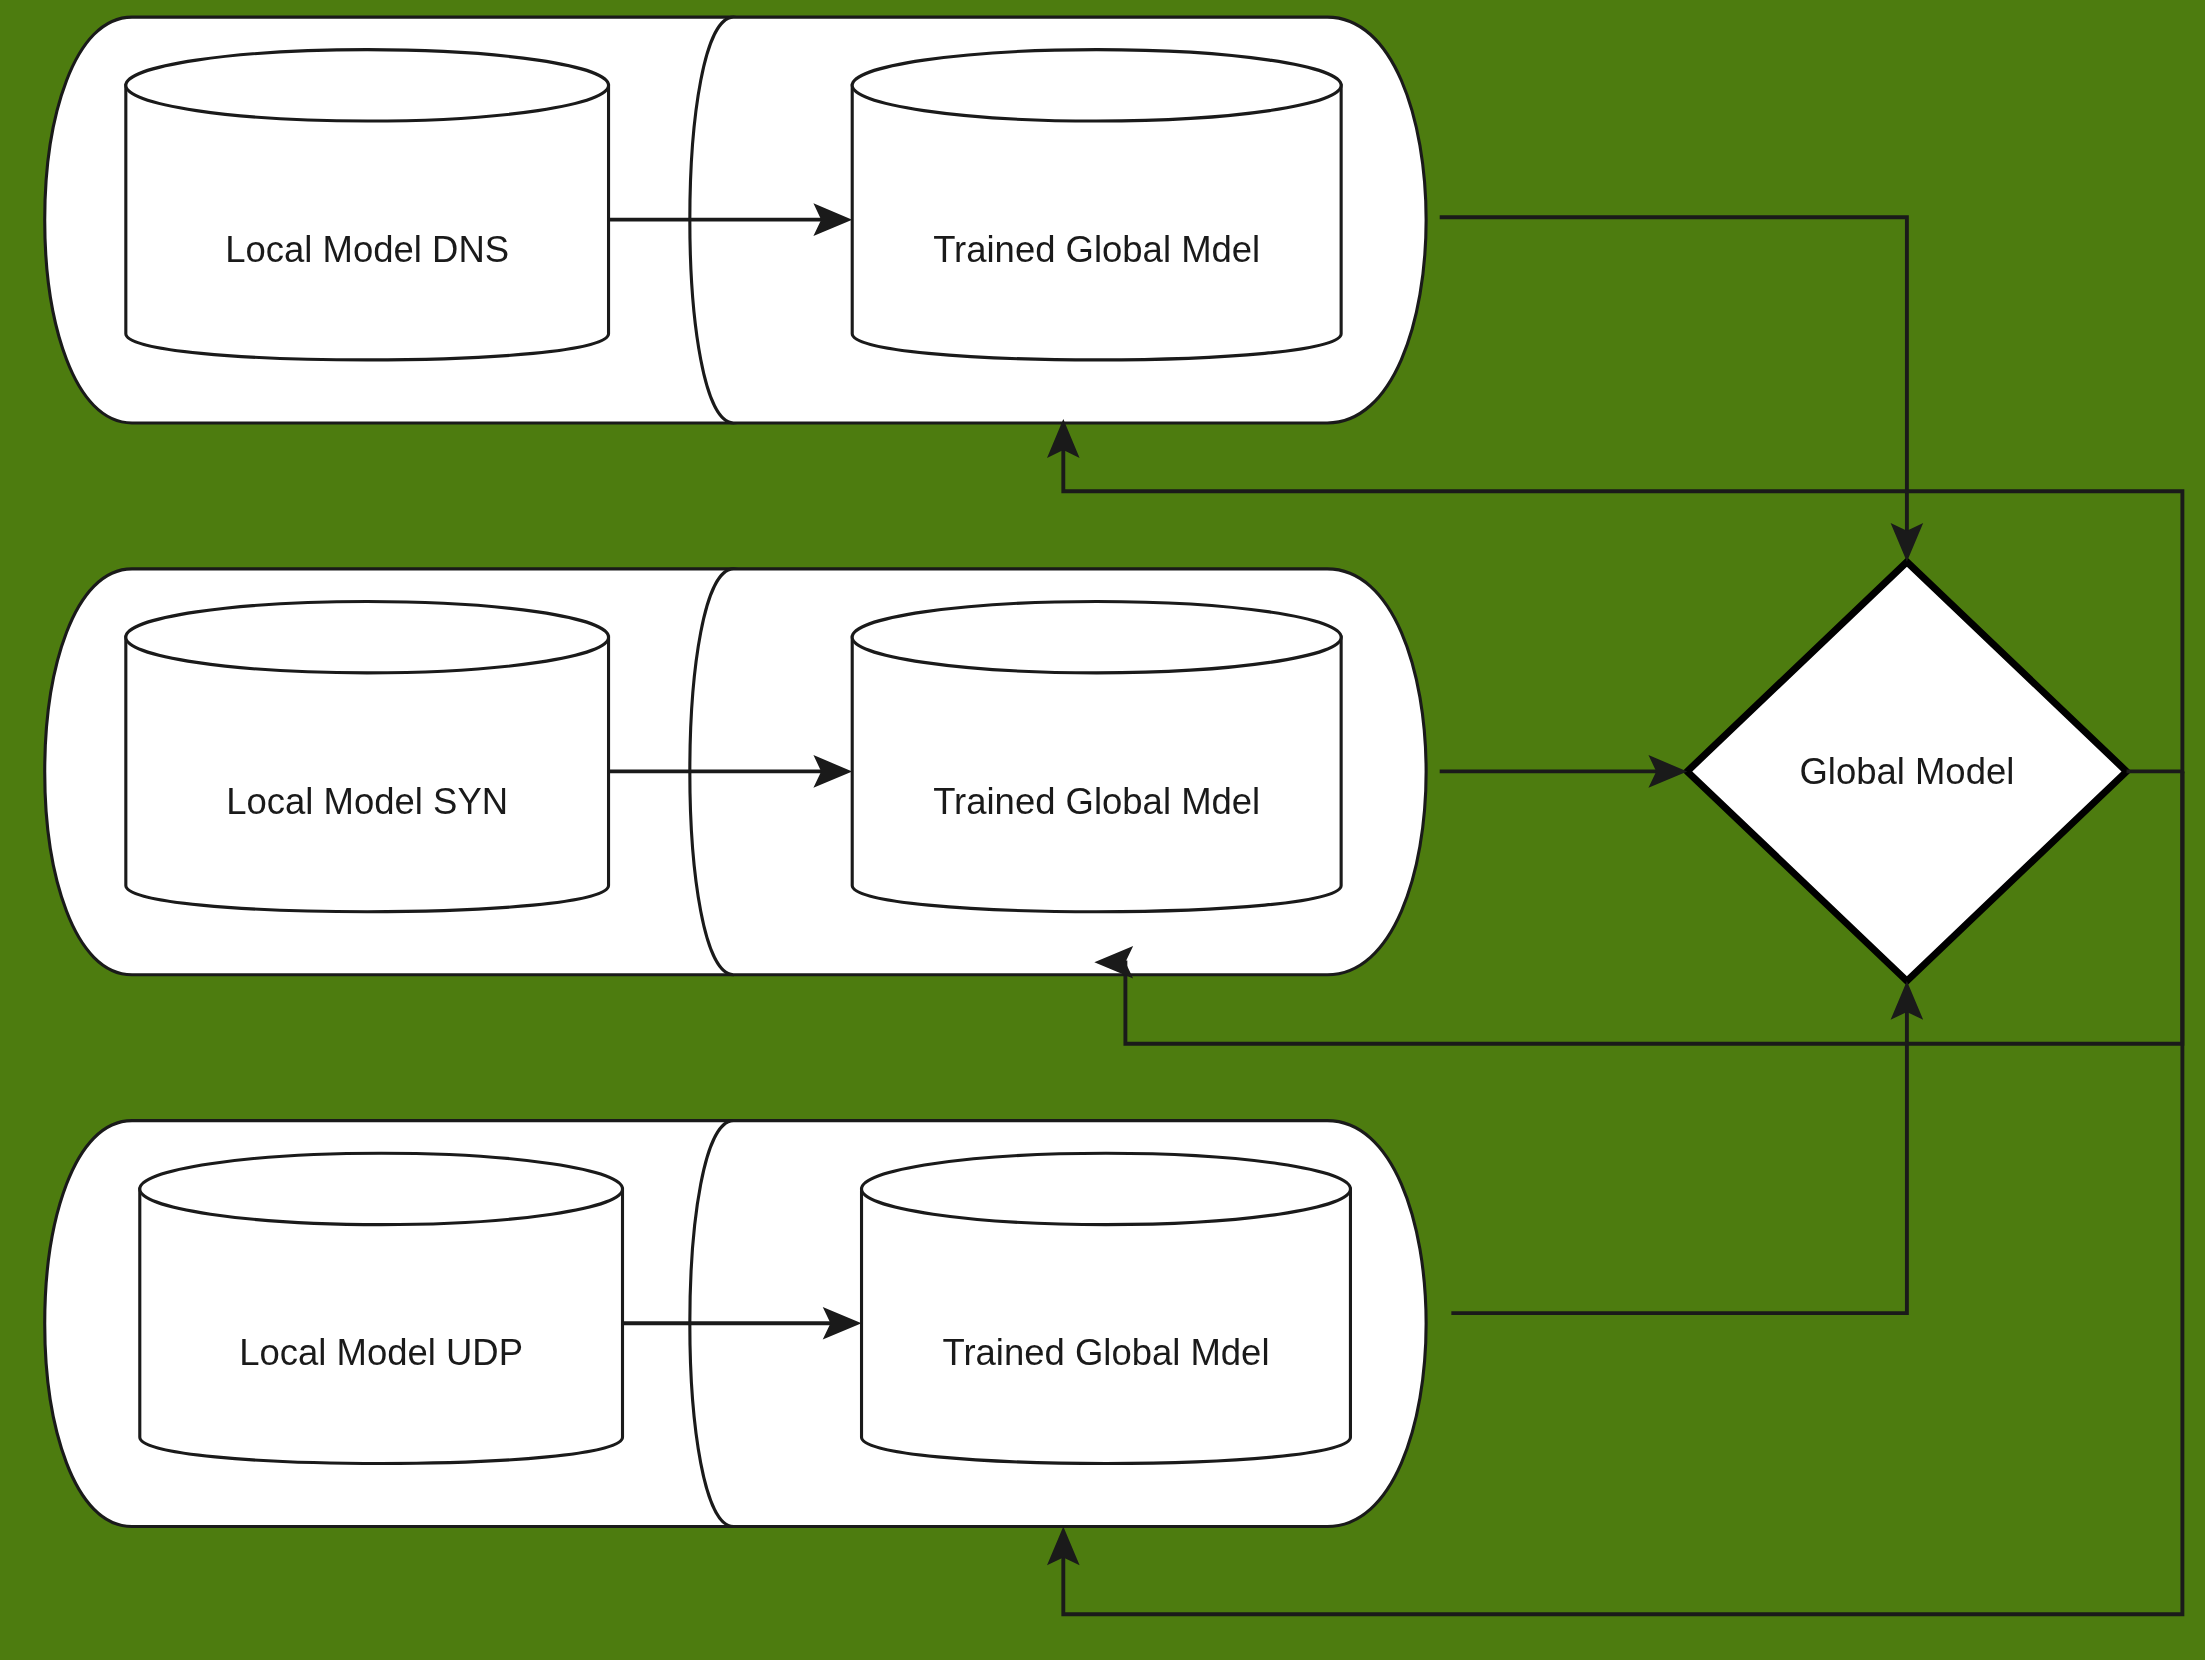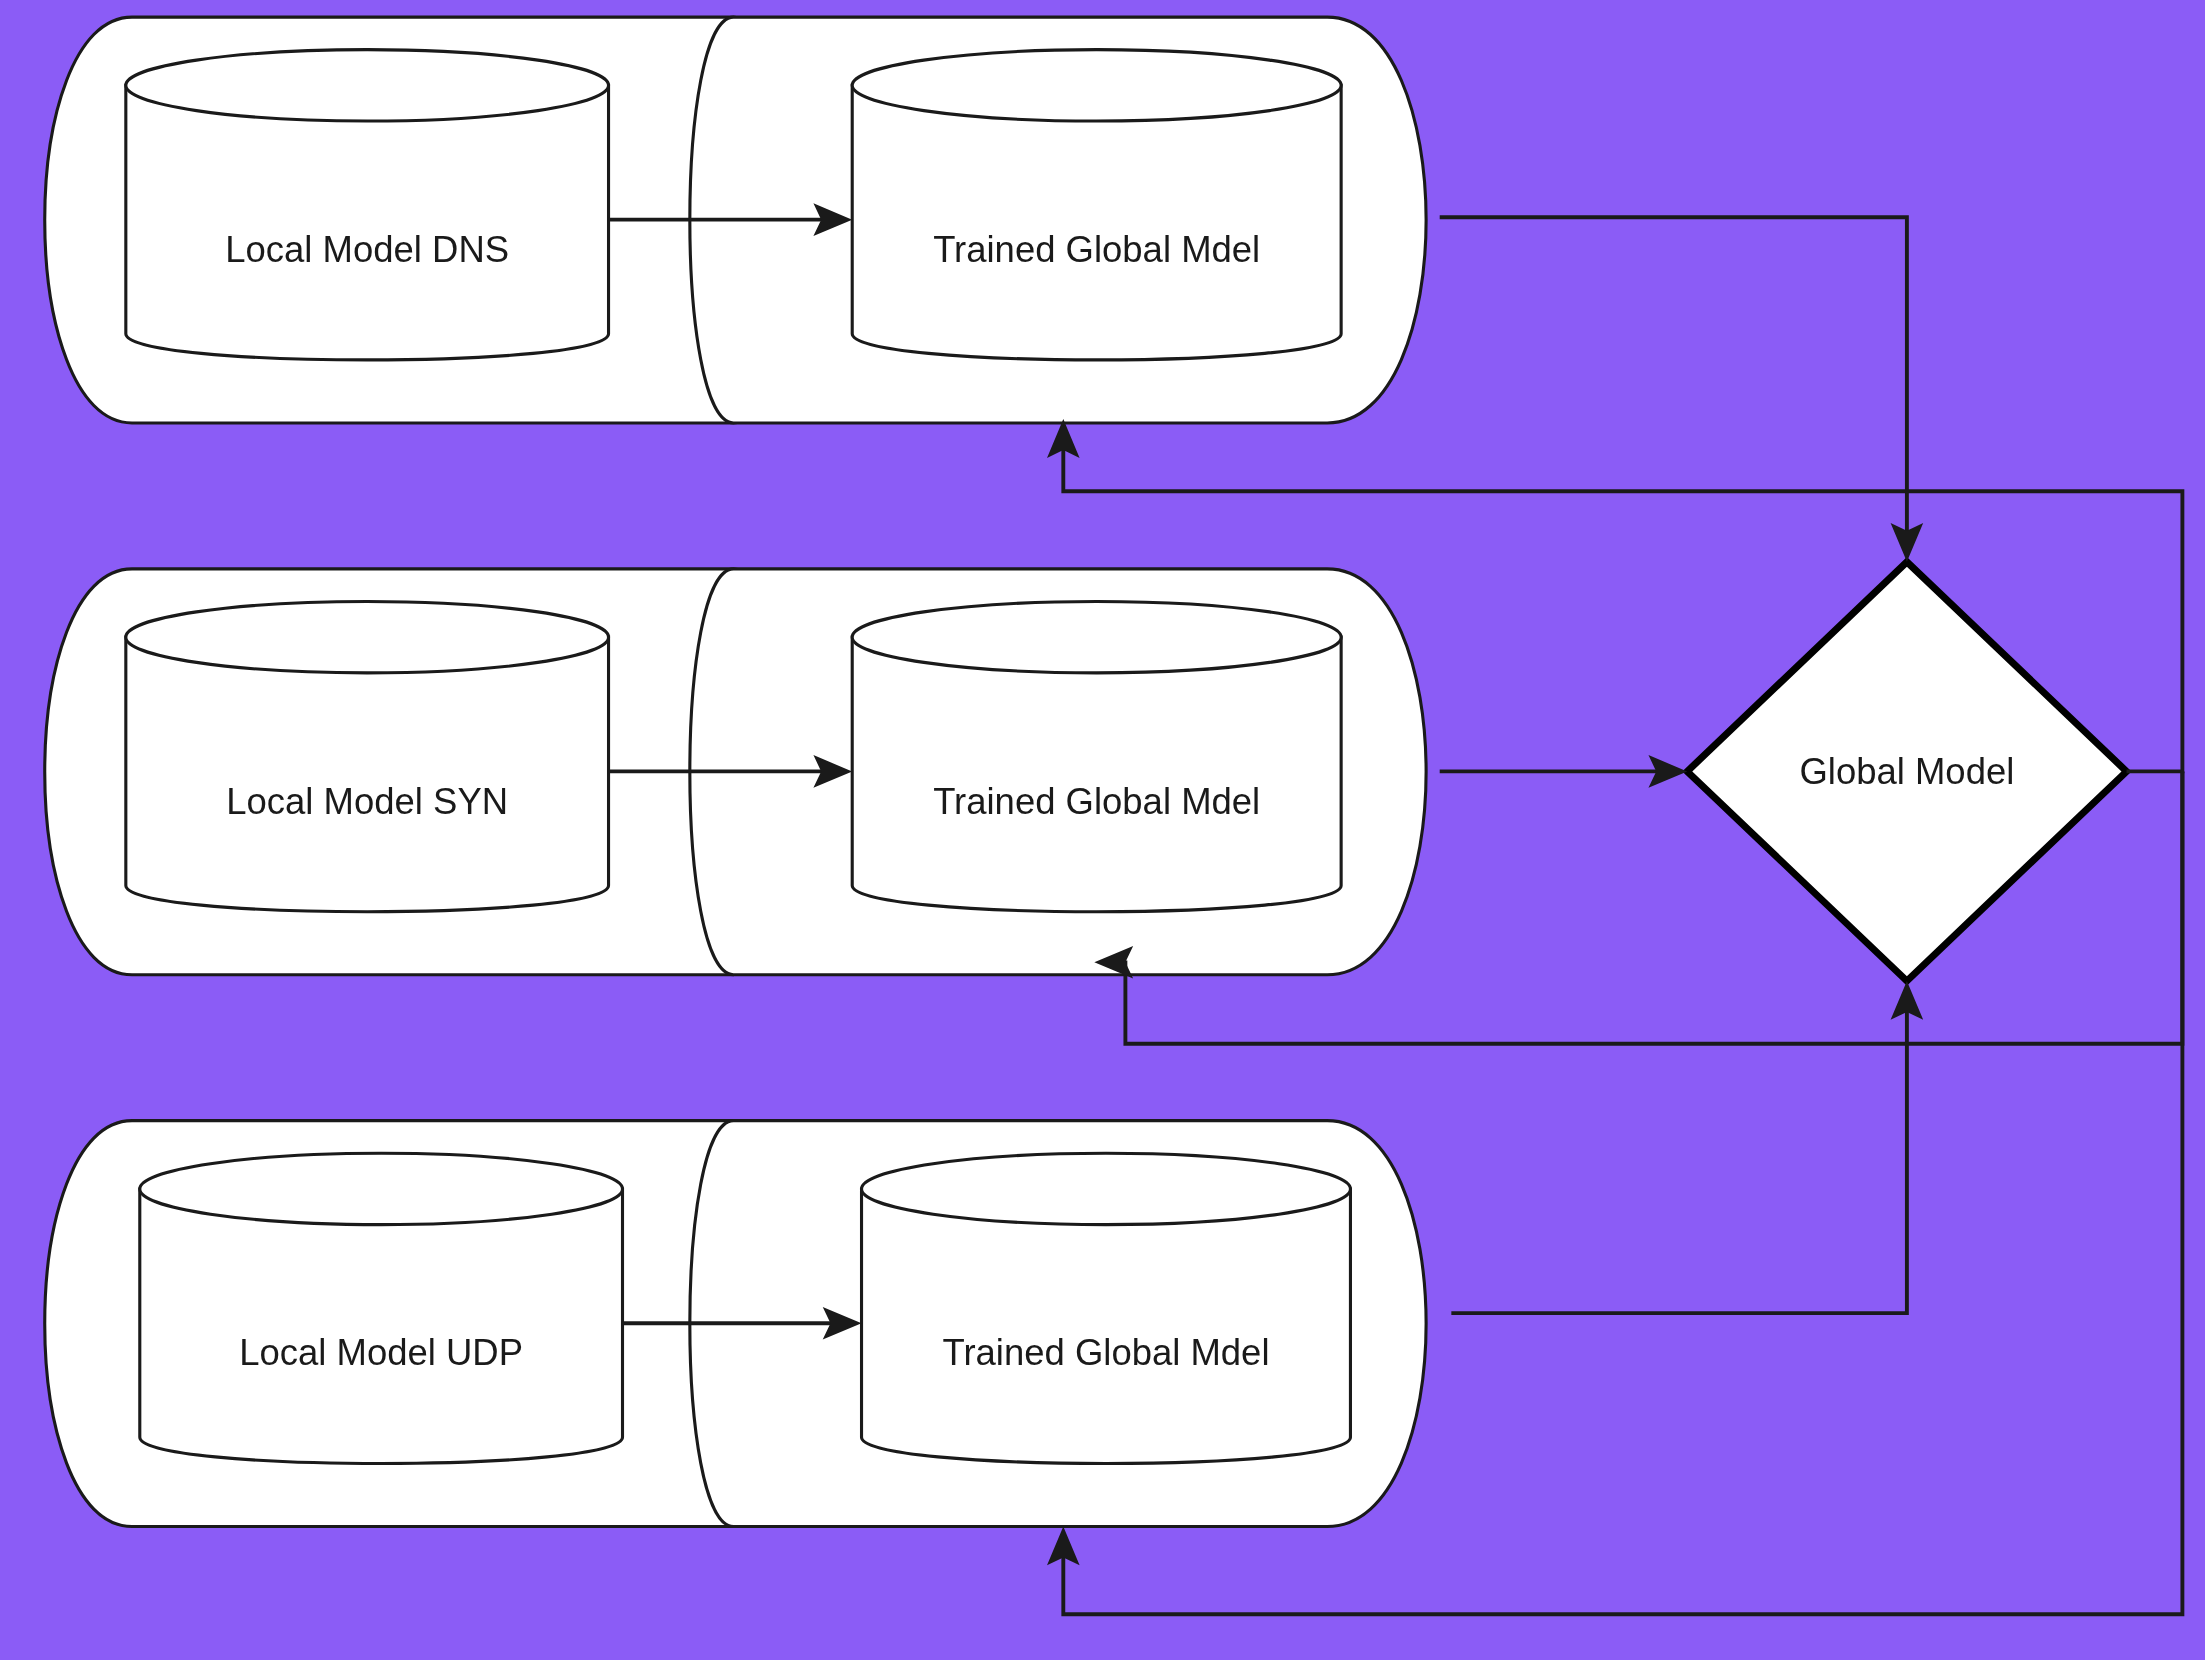--- a/index.html
+++ b/index.html
@@ -7,21 +7,21 @@
     padding: 0;
     background: #ffffff;
   }
   body {
     font-family: "Liberation Sans", sans-serif;
   }
   #diagram-root {
     position: relative;
     width: 2205px;
     height: 1660px;
-    background: #8b5cf6;
+    background: #4d7c0f;
     overflow: hidden;
   }
   svg#flow-svg {
     display: block;
     width: 2205px;
     height: 1660px;
   }
   .capsule-shape {
     fill: #ffffff;
     stroke: #1a1a1a;

